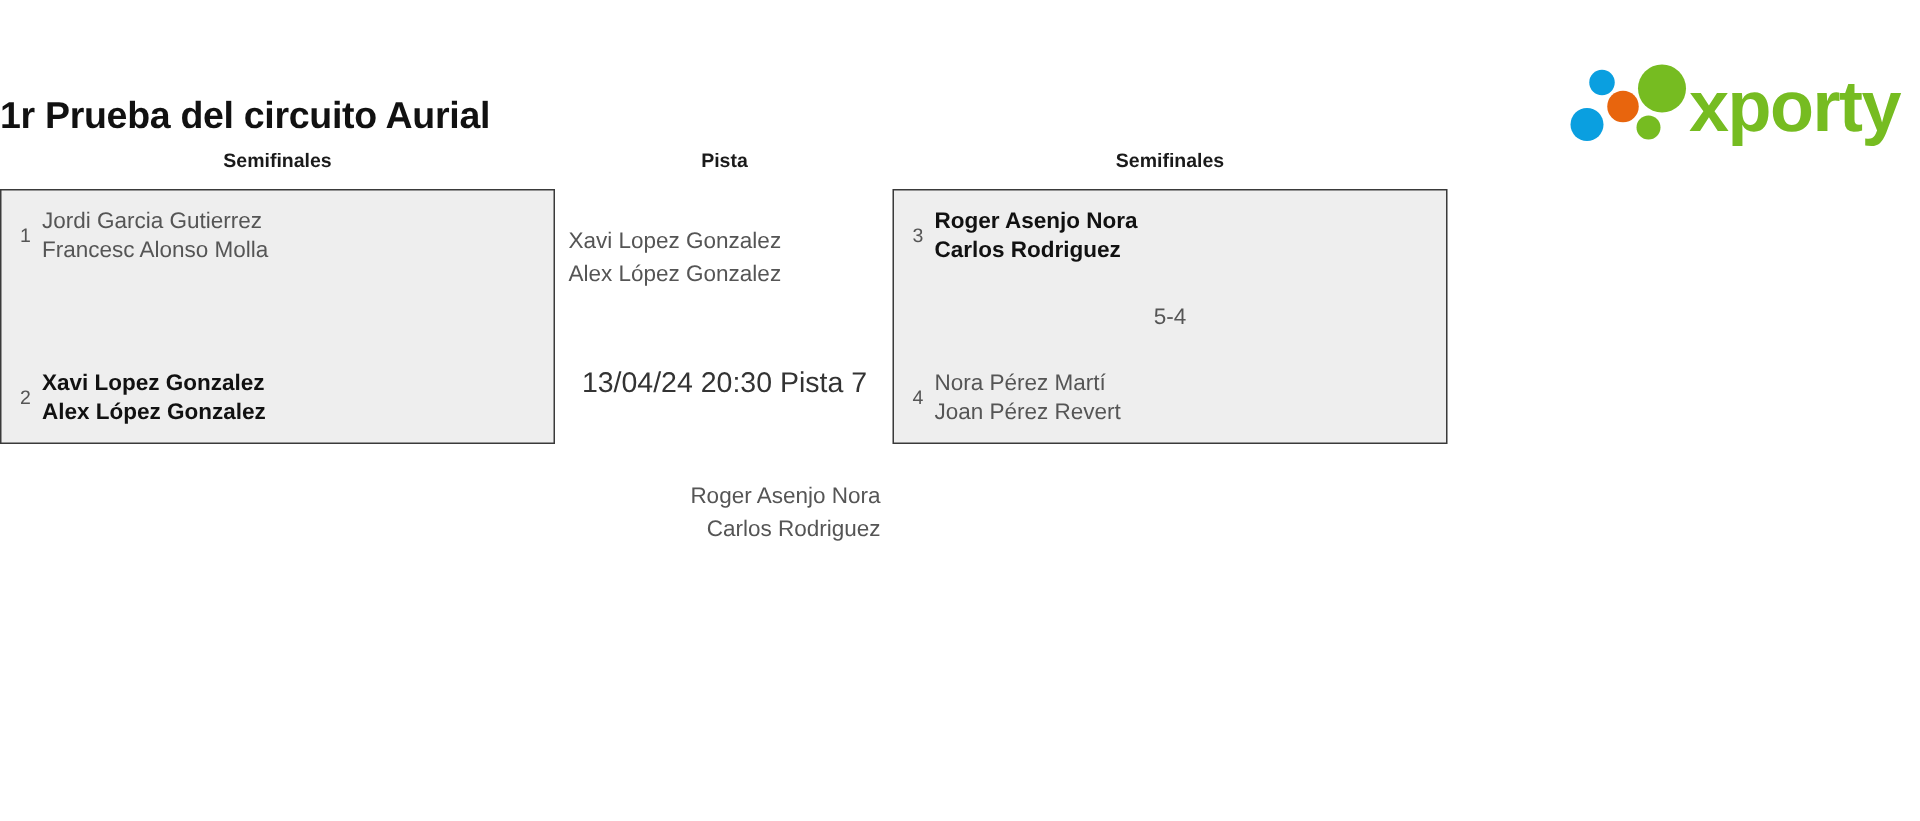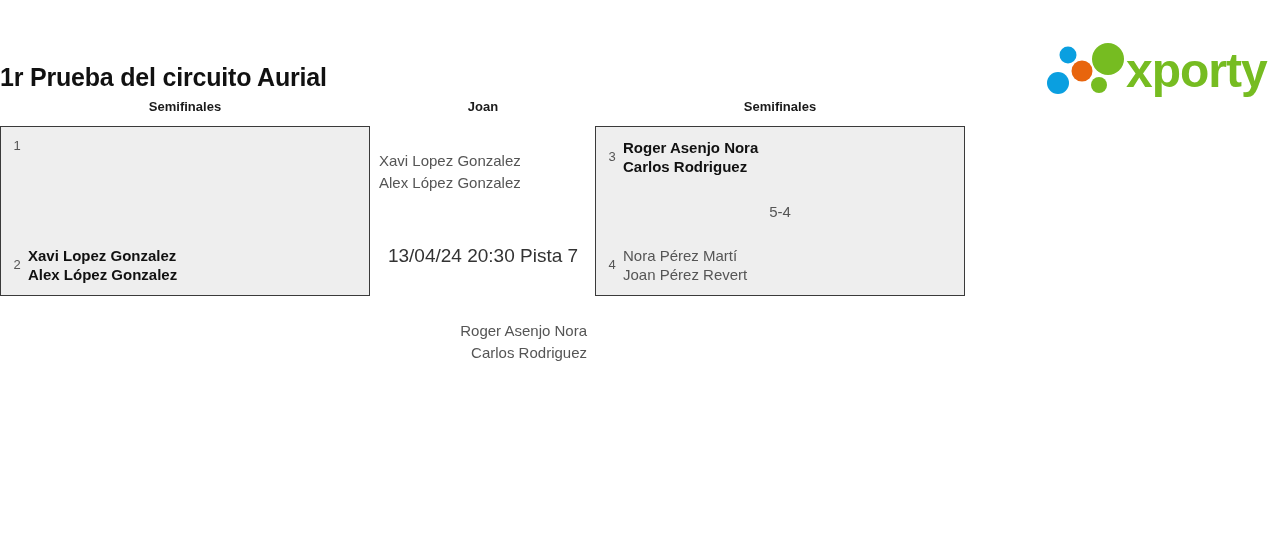--- a/index.html
+++ b/index.html
@@ -125,26 +125,30 @@
       <circle cx="26" cy="17" r="8.5" fill="#0a9fe0"></circle>
       <circle cx="16" cy="45" r="11" fill="#0a9fe0"></circle>
       <circle cx="40" cy="33" r="10.5" fill="#e8650d"></circle>
       <circle cx="66" cy="21" r="16" fill="#76bc21"></circle>
       <circle cx="57" cy="47" r="8" fill="#76bc21"></circle>
       <text x="84" y="49" font-family="'Liberation Sans',sans-serif" font-size="48" font-weight="700" fill="#76bc21" letter-spacing="-1">xporty</text>
     </svg>
   </div>
 
   <div class="round-head" id="head-sf-left">Semifinales</div>
-  <div class="round-head" id="head-final">Joan</div>
+  <div class="round-head" id="head-final">Pista</div>
   <div class="round-head" id="head-sf-right">Semifinales</div>
 
   <div class="match-box" id="box-sf-left">
     <div class="team top loser">
       <span class="seed">1</span>
+      <span class="players">
+        <span class="p">Jordi Garcia Gutierrez</span>
+        <span class="p">Francesc Alonso Molla</span>
+      </span>
     </div>
     <div class="team bottom winner">
       <span class="seed">2</span>
       <span class="players">
         <span class="p">Xavi Lopez Gonzalez</span>
         <span class="p">Alex López Gonzalez</span>
       </span>
     </div>
   </div>
 

